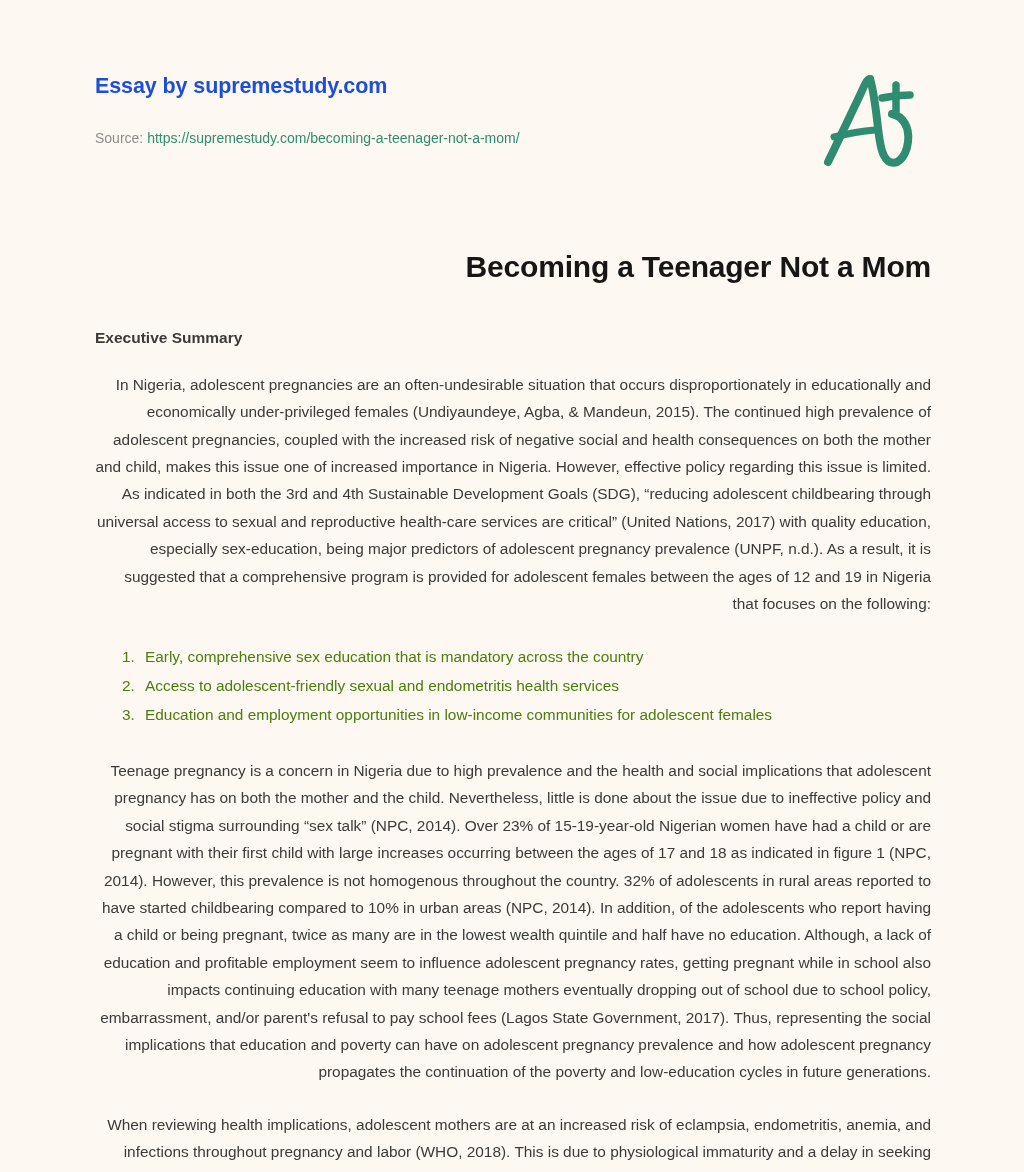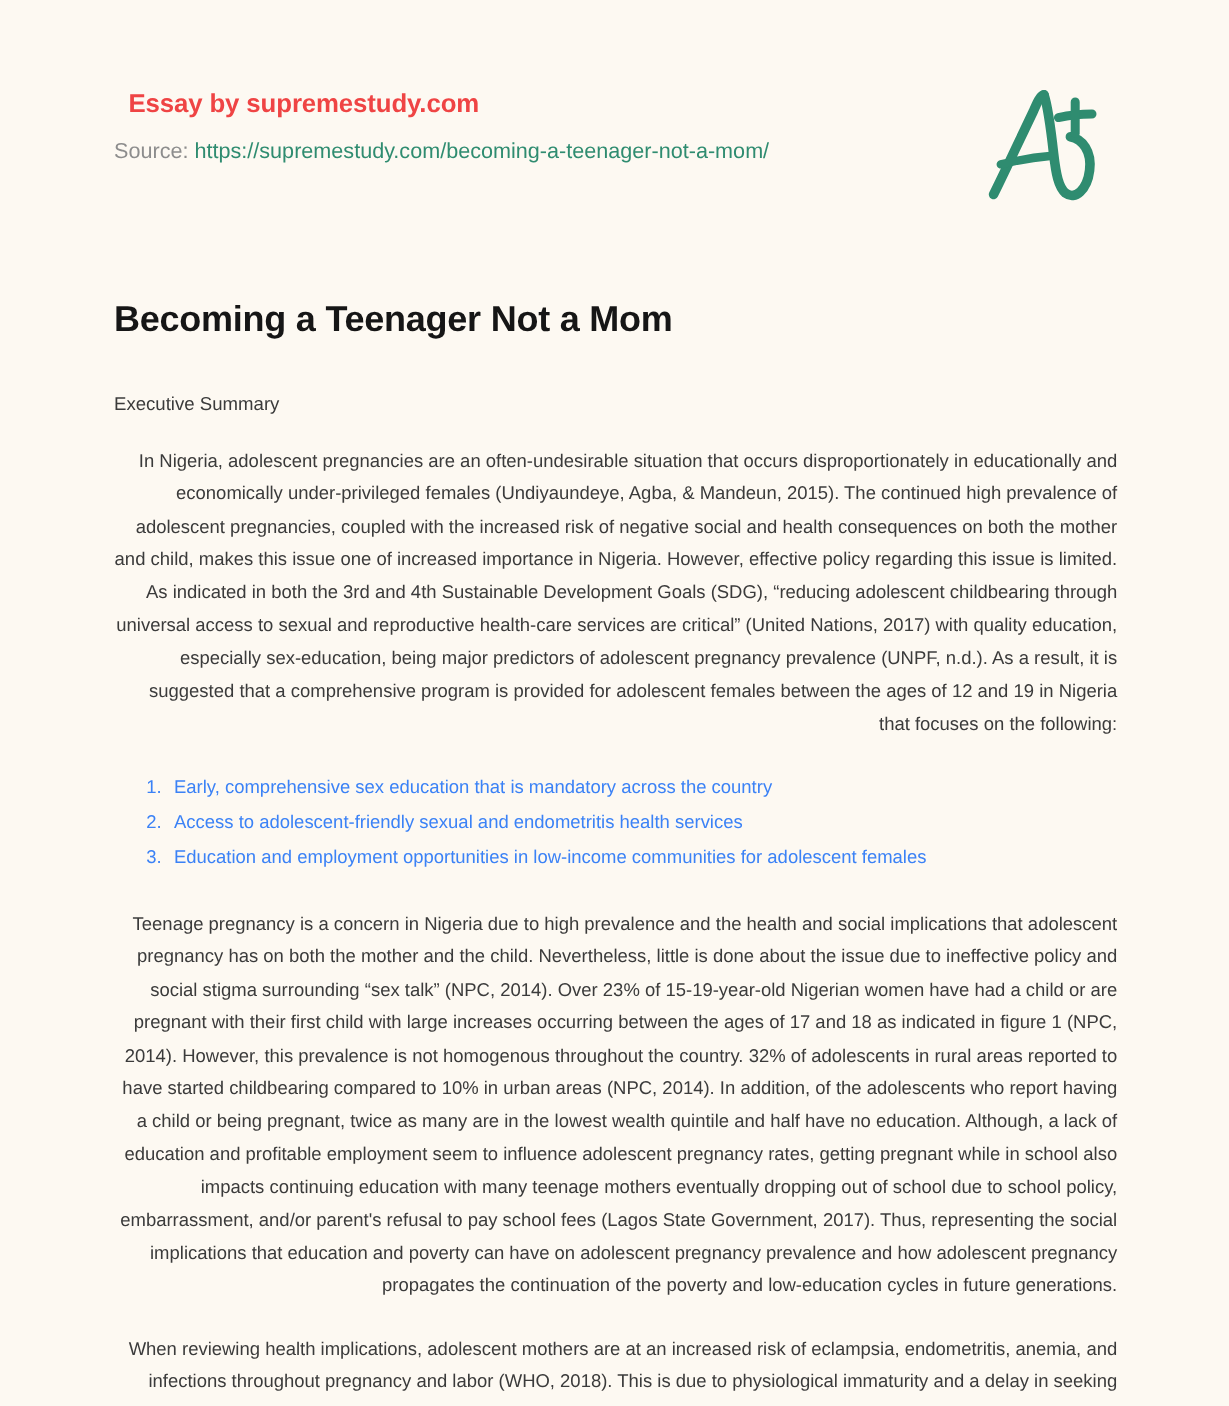--- a/index.html
+++ b/index.html
@@ -30,31 +30,30 @@
     width: 1024px;
     height: 200px;
   }
 
   .brand-line {
     position: absolute;
     left: 95px;
     top: 74px;
     font-size: 21.5px;
     font-weight: bold;
-    color: #ef4444;
+    color: #1d4ed8;
     letter-spacing: -0.1px;
     white-space: nowrap;
-    margin-left: 12px;
   }
 
   .source-line {
     position: absolute;
     left: 95px;
-    top: 116px;
-    font-size: 18px;
+    top: 130px;
+    font-size: 14px;
     white-space: nowrap;
   }
   .source-label {
     color: #8d8d8d;
   }
   .source-url {
     color: #2f8c70;
     text-decoration: none;
   }
 
@@ -79,44 +78,45 @@
     width: 836px;
   }
 
   .doc-title {
     font-size: 30px;
     font-weight: bold;
     color: #161616;
     line-height: 1.25;
     letter-spacing: -0.2px;
     margin: 0 0 40px 0;
+    text-align: right;
   }
 
   .section-heading {
     font-size: 15.5px;
-    font-weight: normal;
+    font-weight: bold;
     color: #3b3b3b;
     margin: 0 0 22px 0;
     line-height: 1.5;
   }
 
   p.body-text {
     font-size: 15.4px;
     line-height: 1.78;
     color: #3b3b3b;
     margin: 0 0 25px 0;
     text-align: right;
   }
 
   ol.rec-list {
     margin: 0 0 28px 0;
     padding-left: 44px;
     font-size: 15.4px;
     line-height: 1.78;
-    color: #3b82f6;
+    color: #4d7c0f;
   }
   ol.rec-list li {
     padding-left: 6px;
     margin-bottom: 2px;
   }
 
   p.body-text:last-child {
     margin-bottom: 0;
   }
 </style>

